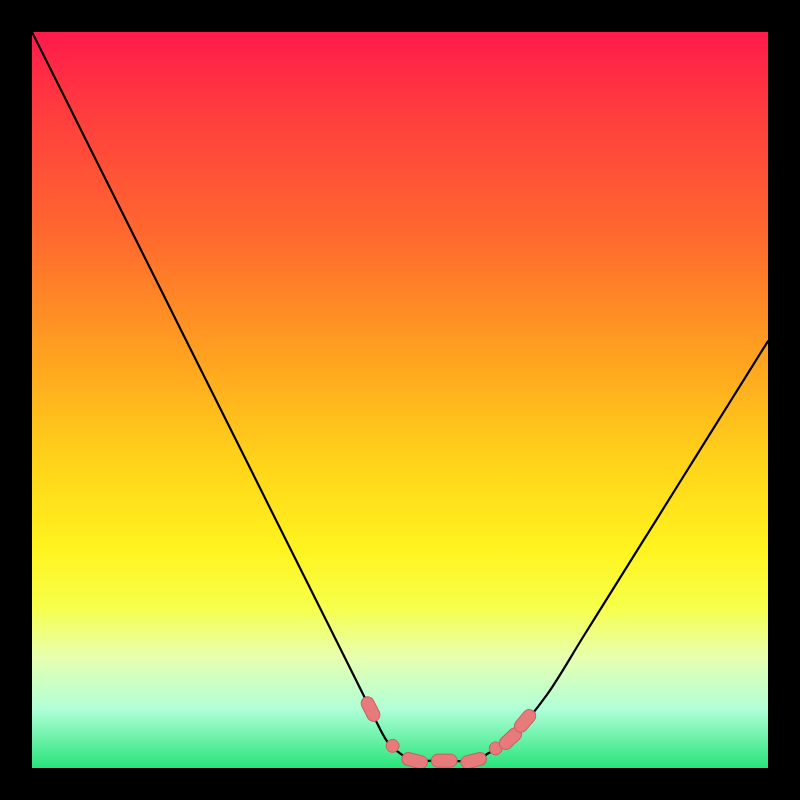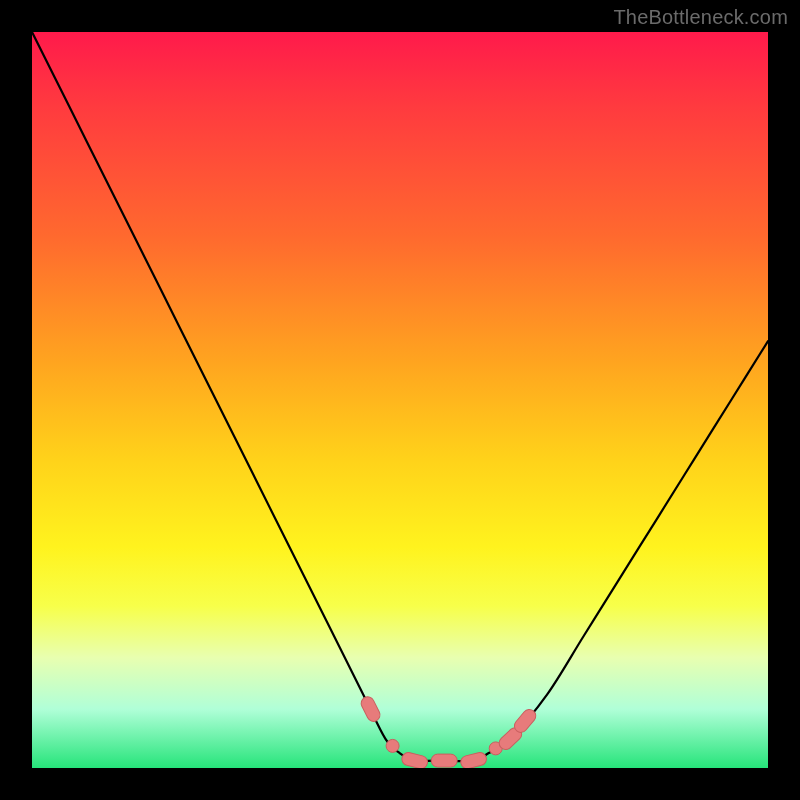--- a/index.html
+++ b/index.html
@@ -68,14 +68,13 @@
           <circle cx="360.6" cy="713.9" r="6.5" fill="#e77b7b" stroke="#c95f5f" stroke-width="1"></circle>
           <rect x="-13.0" y="-6.5" width="26.0" height="13.0" rx="6.5" fill="#e77b7b" stroke="#c95f5f" stroke-width="1" transform="translate(382.7,728.6) rotate(14.0)"></rect>
           <rect x="-13.0" y="-6.5" width="26.0" height="13.0" rx="6.5" fill="#e77b7b" stroke="#c95f5f" stroke-width="1" transform="translate(412.2,728.6) rotate(0.0)"></rect>
           <rect x="-13.0" y="-6.5" width="26.0" height="13.0" rx="6.5" fill="#e77b7b" stroke="#c95f5f" stroke-width="1" transform="translate(441.6,728.6) rotate(-14.0)"></rect>
           <circle cx="463.7" cy="716.4" r="6.5" fill="#e77b7b" stroke="#c95f5f" stroke-width="1"></circle>
           <rect x="-13.0" y="-6.5" width="26.0" height="13.0" rx="6.5" fill="#e77b7b" stroke="#c95f5f" stroke-width="1" transform="translate(478.4,706.6) rotate(-43.0)"></rect>
           <rect x="-13.0" y="-6.5" width="26.0" height="13.0" rx="6.5" fill="#e77b7b" stroke="#c95f5f" stroke-width="1" transform="translate(493.1,688.9) rotate(-50.2)"></rect>
         </g>
     </svg>
   </div>
-  <div class="watermark">TheBottleneck.com</div>
 </div>
 
 </body></html>

